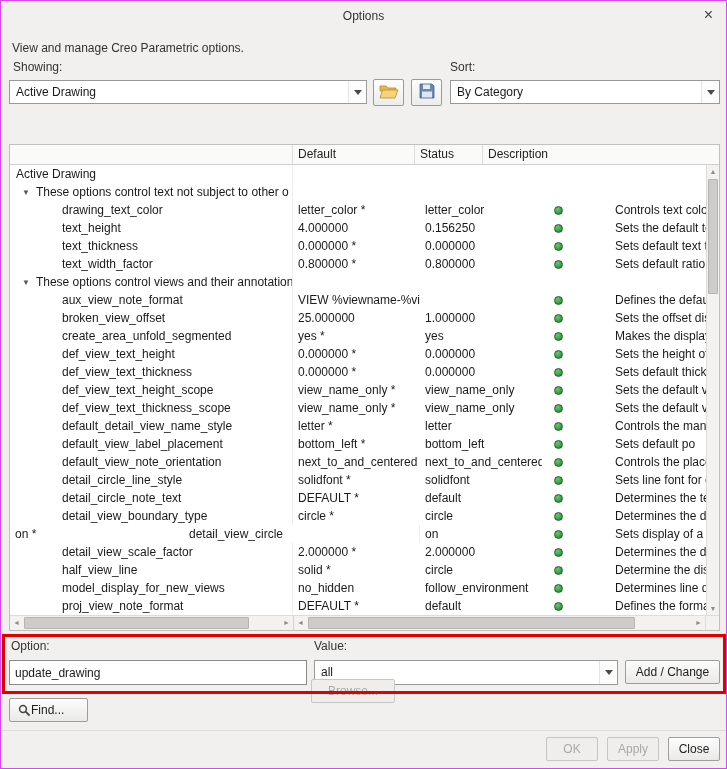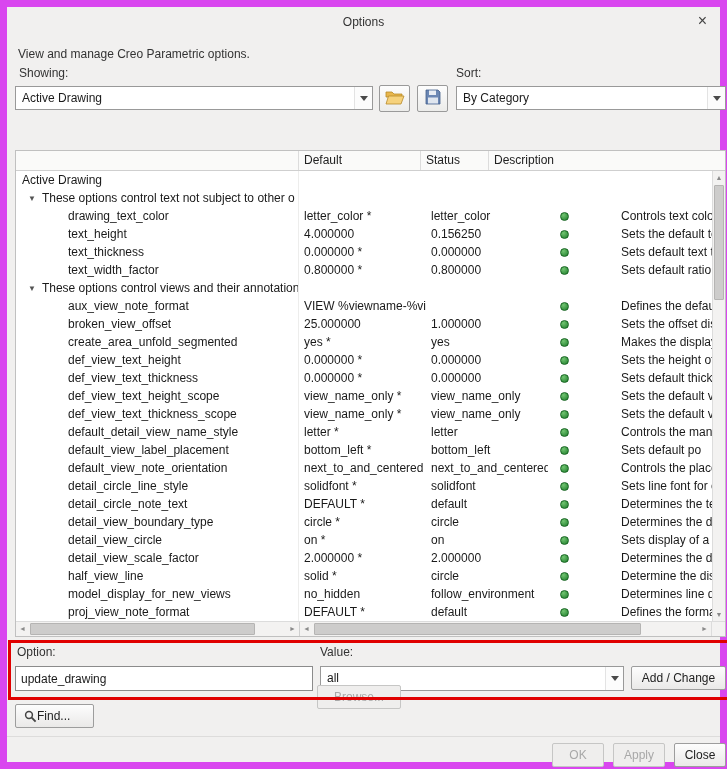--- a/index.html
+++ b/index.html
@@ -1,18 +1,18 @@
 <!DOCTYPE html>
 <html><head>
 <meta charset="utf-8">
 <style>
   * { margin:0; padding:0; box-sizing:border-box; }
   html,body { width:727px; height:769px; overflow:hidden; }
   body { font-family:"Liberation Sans","DejaVu Sans",sans-serif; font-size:12px; color:#222; background:#f1f0ef; }
-  .dialog { position:absolute; left:0; top:0; width:727px; height:769px; background:#f1f0ef; border:7px solid #d946ef; }
+  .dialog { position:absolute; left:0; top:0; width:727px; height:769px; background:#f1f0ef; border:1px solid #d946ef; }
 
   
   .titlebar { position:absolute; left:0; top:0; right:0; height:30px; }
   .title { position:absolute; left:0; right:0; top:8px; text-align:center; color:#333; }
   .close { position:absolute; right:13px; top:6px; font-size:16px; line-height:16px; color:#444; cursor:pointer; }
   .subtitle { position:absolute; left:11px; top:40px; color:#333; }
 
   .lbl { position:absolute; color:#333; }
   .showing-label { left:12px; top:59px; }
   .sort-label { left:449px; top:59px; }
@@ -311,22 +311,22 @@
         <div class="tr tr-option">
           <div class="td td-name"><span>detail_view_boundary_type</span></div>
           <div class="td td-value">circle *</div>
           <div class="td td-default">circle</div>
           <div class="td td-status">
             <span class="dot"></span>
           </div>
           <div class="td td-description">Determines the de</div>
         </div>
         <div class="tr tr-option">
+          <div class="td td-value">on *</div>
           <div class="td td-name"><span>detail_view_circle</span></div>
-          <div class="td td-value">on *</div>
           <div class="td td-default">on</div>
           <div class="td td-status">
             <span class="dot"></span>
           </div>
           <div class="td td-description">Sets display of a ci</div>
         </div>
         <div class="tr tr-option">
           <div class="td td-name"><span>detail_view_scale_factor</span></div>
           <div class="td td-value">2.000000 *</div>
           <div class="td td-default">2.000000</div>

